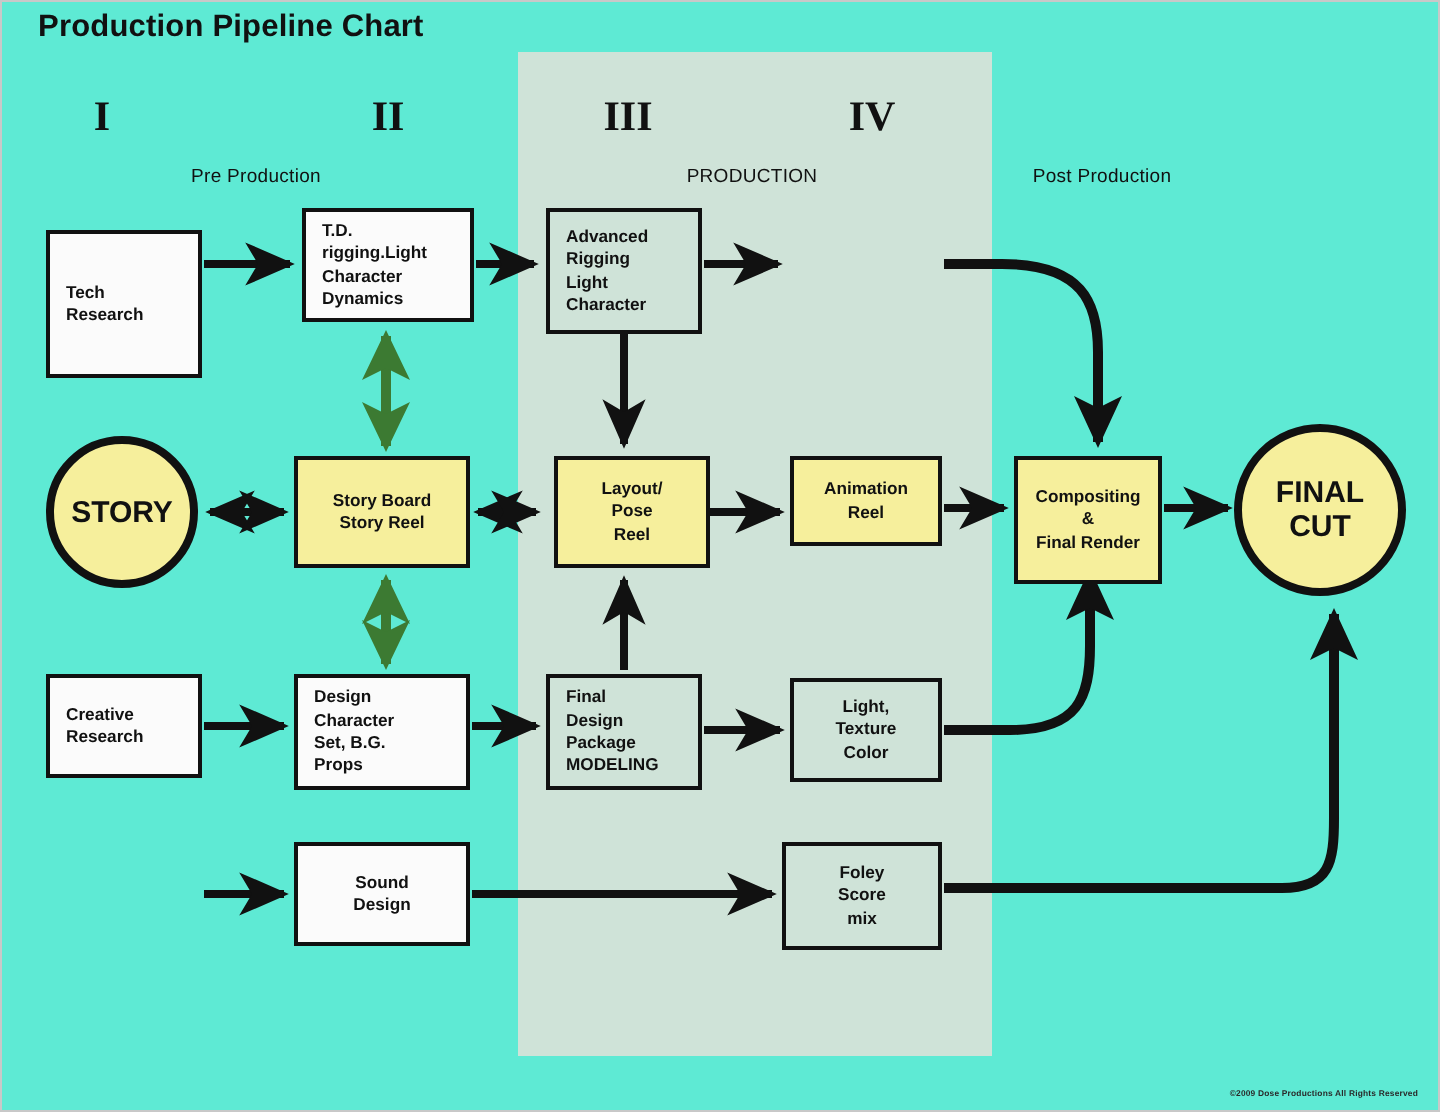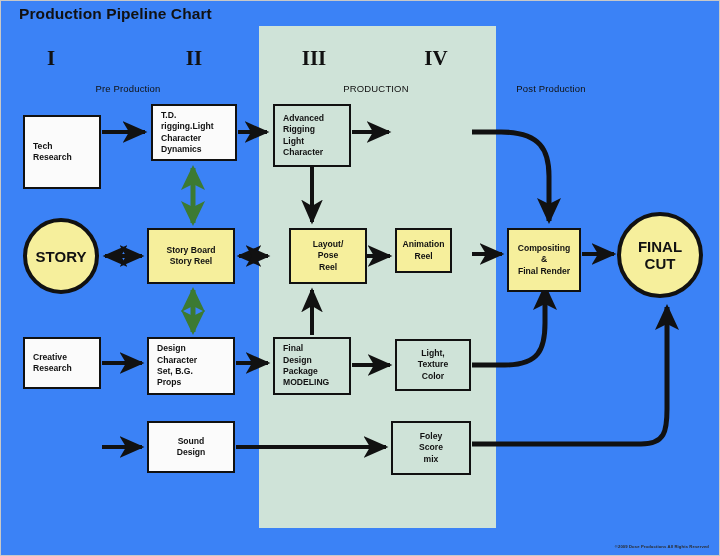--- a/index.html
+++ b/index.html
@@ -4,21 +4,21 @@
 <style>
   html,body{margin:0;padding:0;background:#ffffff;}
   body{
     font-family:"Liberation Sans", sans-serif;
     -webkit-font-smoothing:antialiased;
   }
   #chart-root{
     position:relative;
     width:720px;
     height:556px;
-    background:#3b82f6;
+    background:#5eead4;
     overflow:hidden;
     border:1px solid #c8c8c8;
     box-sizing:border-box;
   }
   
   #production-band{
     position:absolute;
     left:258px; top:25px;
     width:237px; height:502px;
     background:#cfe3d8;
@@ -152,27 +152,27 @@
 
   <div class="terminal" style="left:22px;  top:217px; width:76px; height:76px;">
     <span class="terminal-label">STORY</span>
   </div>
 
   <div class="node fill-yellow align-center" style="left:146px; top:227px; width:88px; height:56px;">
     <span class="node-label">Story Board
 Story Reel</span>
   </div>
 
-  <div class="node fill-yellow align-center" style="left:288px; top:227px; width:78px; height:56px;">
+  <div class="node fill-yellow align-center" style="left:276px; top:227px; width:78px; height:56px;">
     <span class="node-label">Layout/
 Pose
 Reel</span>
   </div>
 
-  <div class="node fill-yellow align-center" style="left:394px; top:227px; width:57px; height:45px;">
+  <div class="node fill-yellow align-center" style="left:394px; top:227px; width:76px; height:45px;">
     <span class="node-label">Animation
 Reel</span>
   </div>
 
   <div class="node fill-yellow align-center" style="left:506px; top:227px; width:74px; height:64px;">
     <span class="node-label">Compositing
 &amp;
 Final Render</span>
   </div>
 

